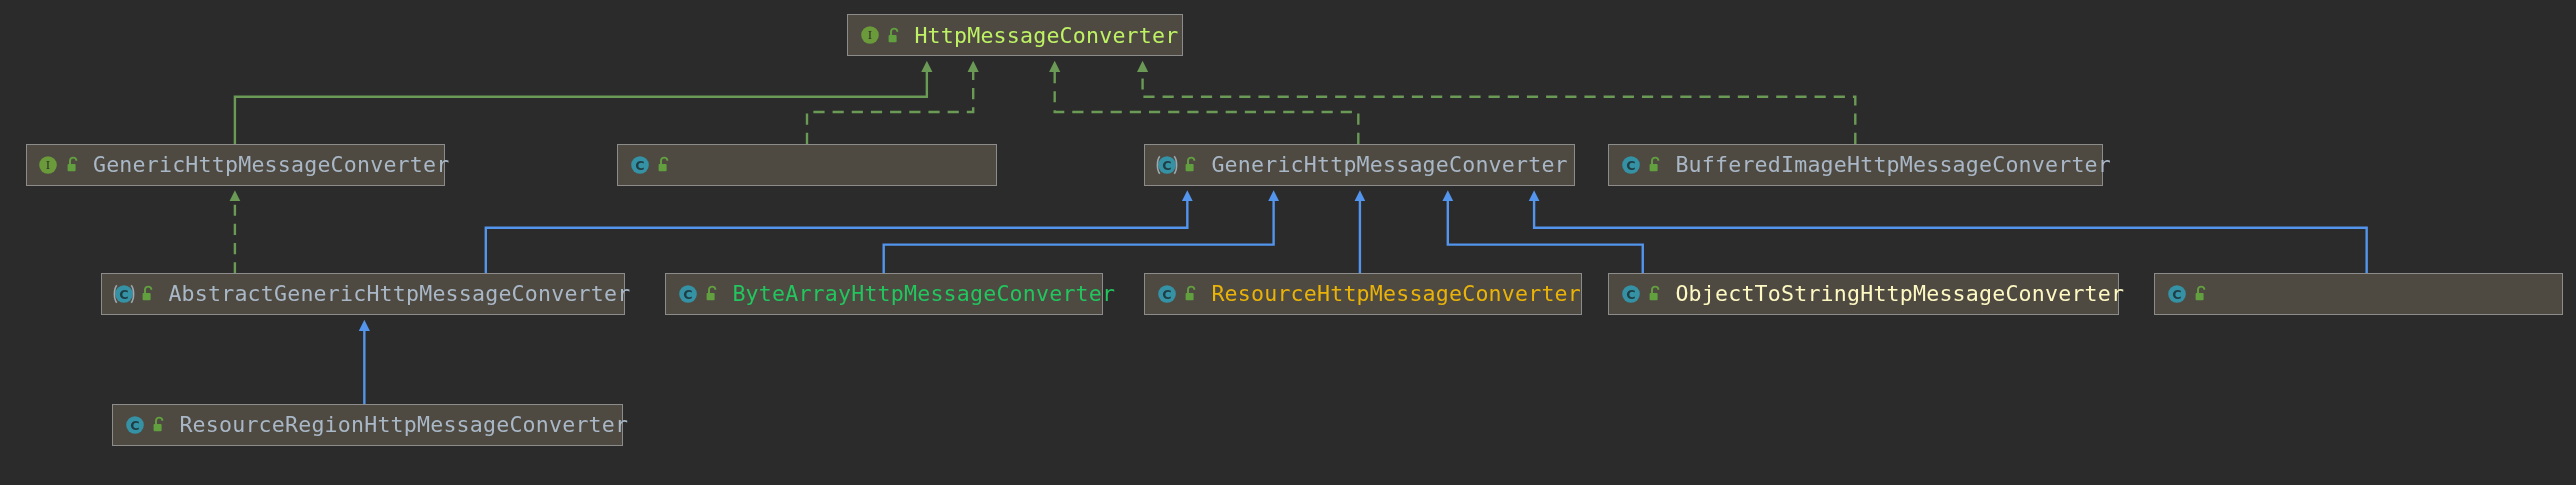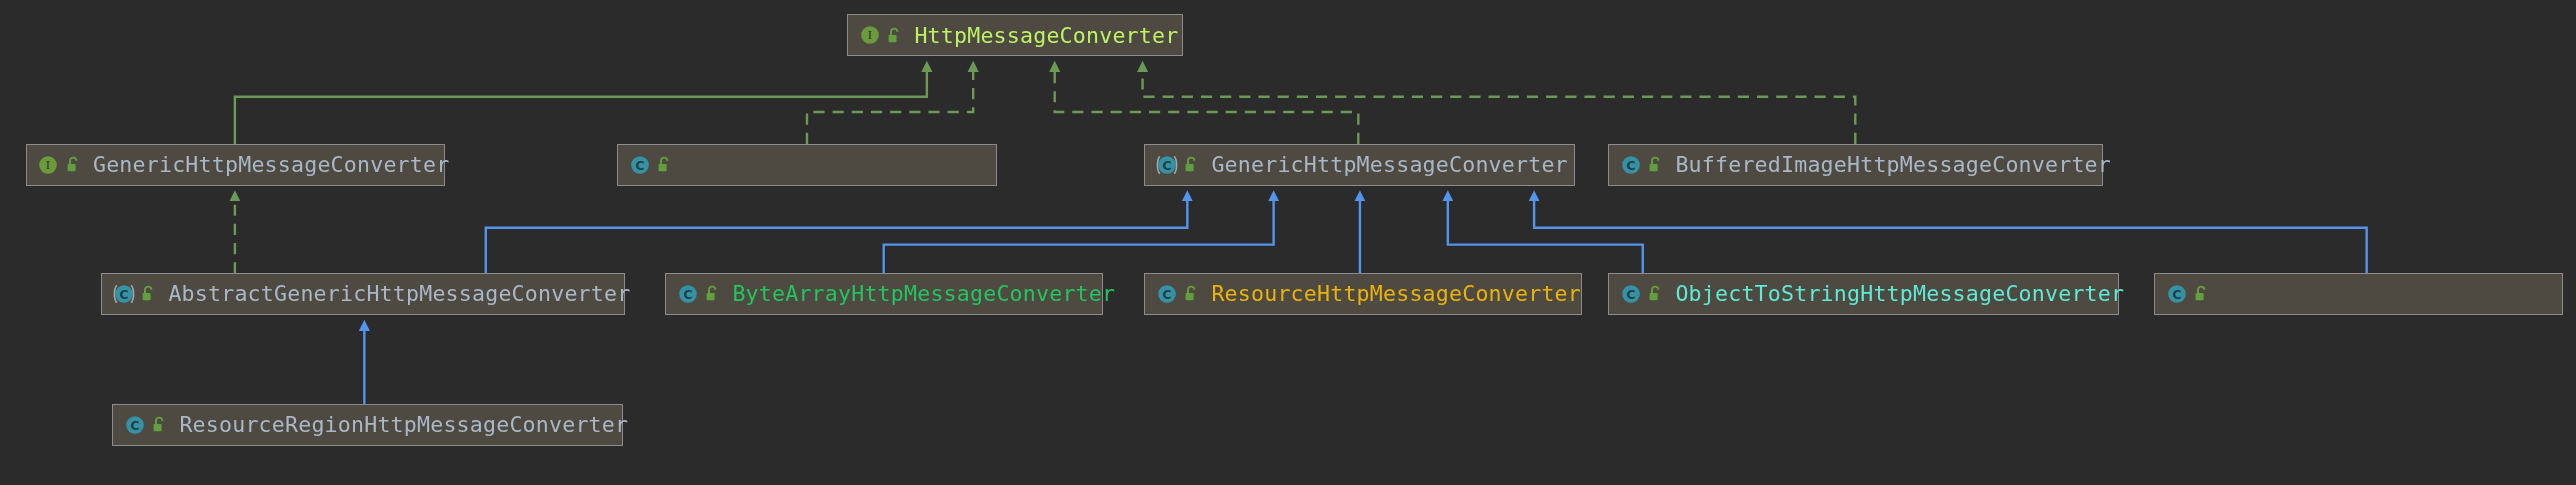--- a/index.html
+++ b/index.html
@@ -147,21 +147,21 @@
     </div>
     <div class="node" style="left: 1608px; top: 273px; width: 511px; background: rgb(78, 74, 66); border-color: rgb(140, 140, 140);">
       <svg width="24" height="24" viewBox="0 0 30 30" class="ico">
         <circle cx="15" cy="15" r="11" fill="#3592a4"></circle>
         <text x="15" y="21" text-anchor="middle" font-size="16" fill="#1f3d45" font-family="&quot;DejaVu Sans&quot;, sans-serif" font-weight="bold">C</text>
       </svg>
       <svg width="16" height="17.6" viewBox="0 0 20 22" class="lock">
         <path d="M5,10 L5,6 A4,4 0 0,1 13,6" stroke="#62a03f" stroke-width="2.4" fill="none"></path>
         <rect x="2" y="10" width="10" height="9" rx="1.2" fill="#62a03f"></rect>
       </svg>
-      <span class="label" style="color: #5eead4;">ObjectToStringHttpMessageConverter</span>
+      <span class="label" style="color: #fef9c3;">ObjectToStringHttpMessageConverter</span>
     </div>
     <div class="node" style="left: 2154px; top: 273px; width: 409px; background: rgb(78, 74, 66); border-color: rgb(140, 140, 140);">
       <svg width="24" height="24" viewBox="0 0 30 30" class="ico">
         <circle cx="15" cy="15" r="11" fill="#3592a4"></circle>
         <text x="15" y="21" text-anchor="middle" font-size="16" fill="#1f3d45" font-family="&quot;DejaVu Sans&quot;, sans-serif" font-weight="bold">C</text>
       </svg>
       <svg width="16" height="17.6" viewBox="0 0 20 22" class="lock">
         <path d="M5,10 L5,6 A4,4 0 0,1 13,6" stroke="#62a03f" stroke-width="2.4" fill="none"></path>
         <rect x="2" y="10" width="10" height="9" rx="1.2" fill="#62a03f"></rect>
       </svg>

